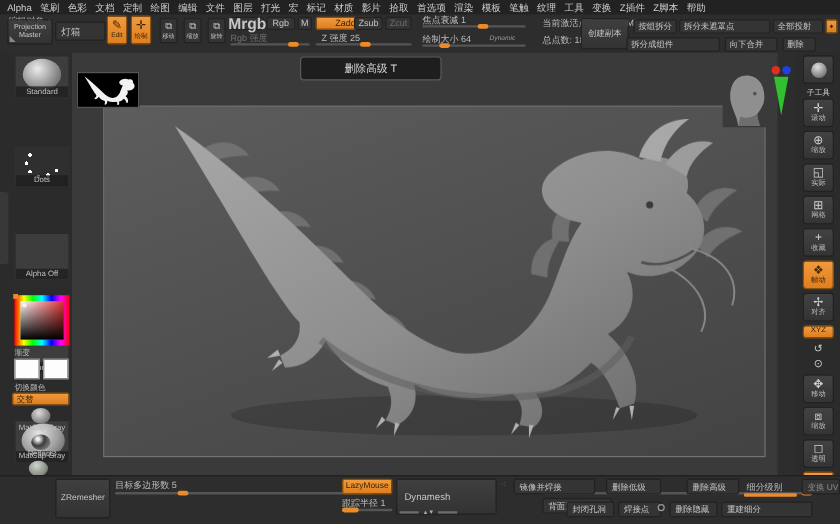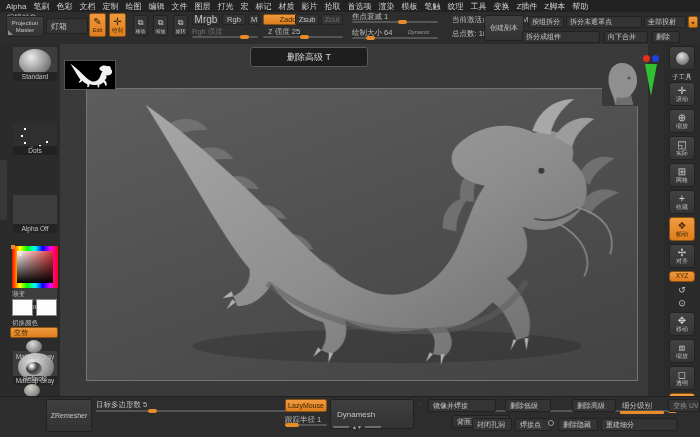--- a/index.html
+++ b/index.html
@@ -130,21 +130,21 @@
 </div>
 <div class="abs btn flat" style="left:153px;top:15px;width:15px;height:21px;flex-direction:column;">
   <span style="font-size:8px;">⧉</span>
   <span style="font-size:5px;">缩放</span>
 </div>
 <div class="abs btn flat" style="left:173px;top:15px;width:15px;height:21px;flex-direction:column;">
   <span style="font-size:8px;">⧉</span>
   <span style="font-size:5px;">旋转</span>
 </div>
 
-<div class="abs btn flat" style="left:192px;top:14px;width:28px;height:11px;font-size:10px;">
+<div class="abs btn flat" style="left:192px;top:14px;width:28px;height:11px;font-size:13px;font-weight:bold;">
     <span>Mrgb</span>
   </div>
 <div class="abs btn flat" style="left:222px;top:14px;width:24px;height:11px;font-size:7.5px;">
     <span>Rgb</span>
   </div>
 <div class="abs btn flat" style="left:248px;top:14px;width:12px;height:11px;font-size:7.5px;">
     <span>M</span>
   </div>
 <div class="abs sliderlbl dim" style="left:192px;top:27px;">Rgb 强度</div>
 <div class="abs track" style="left:192px;top:36px;width:66px;">

